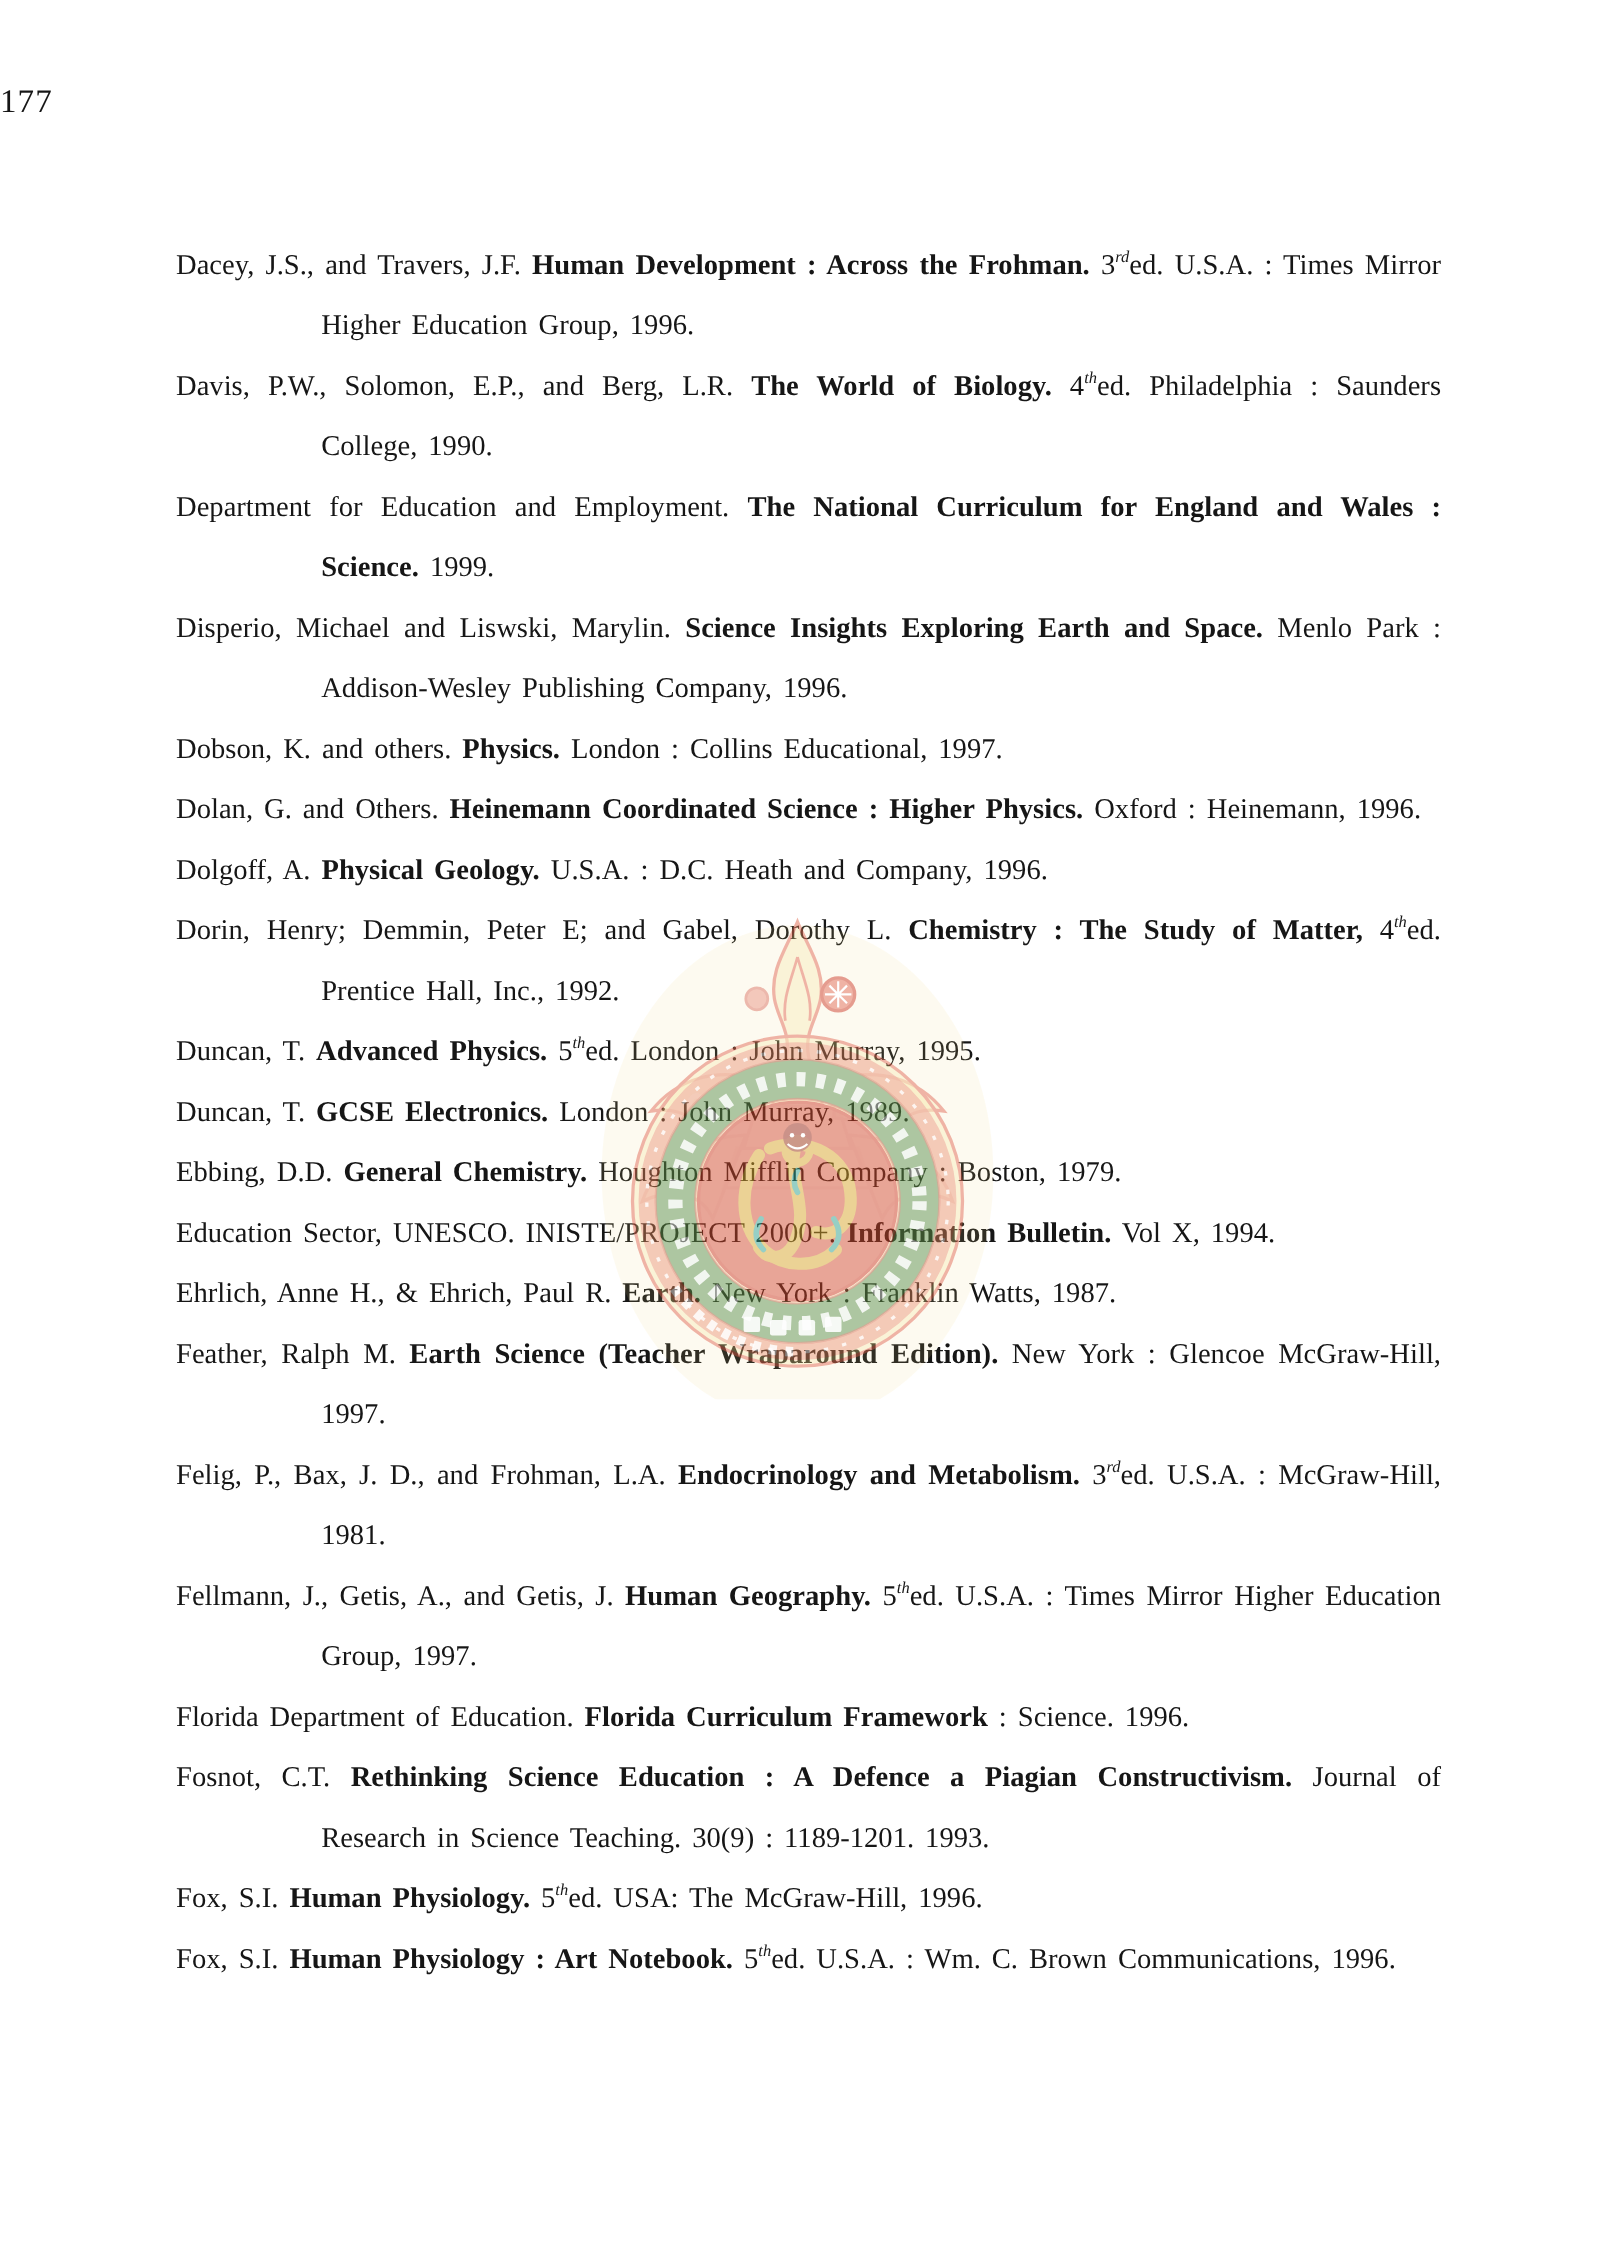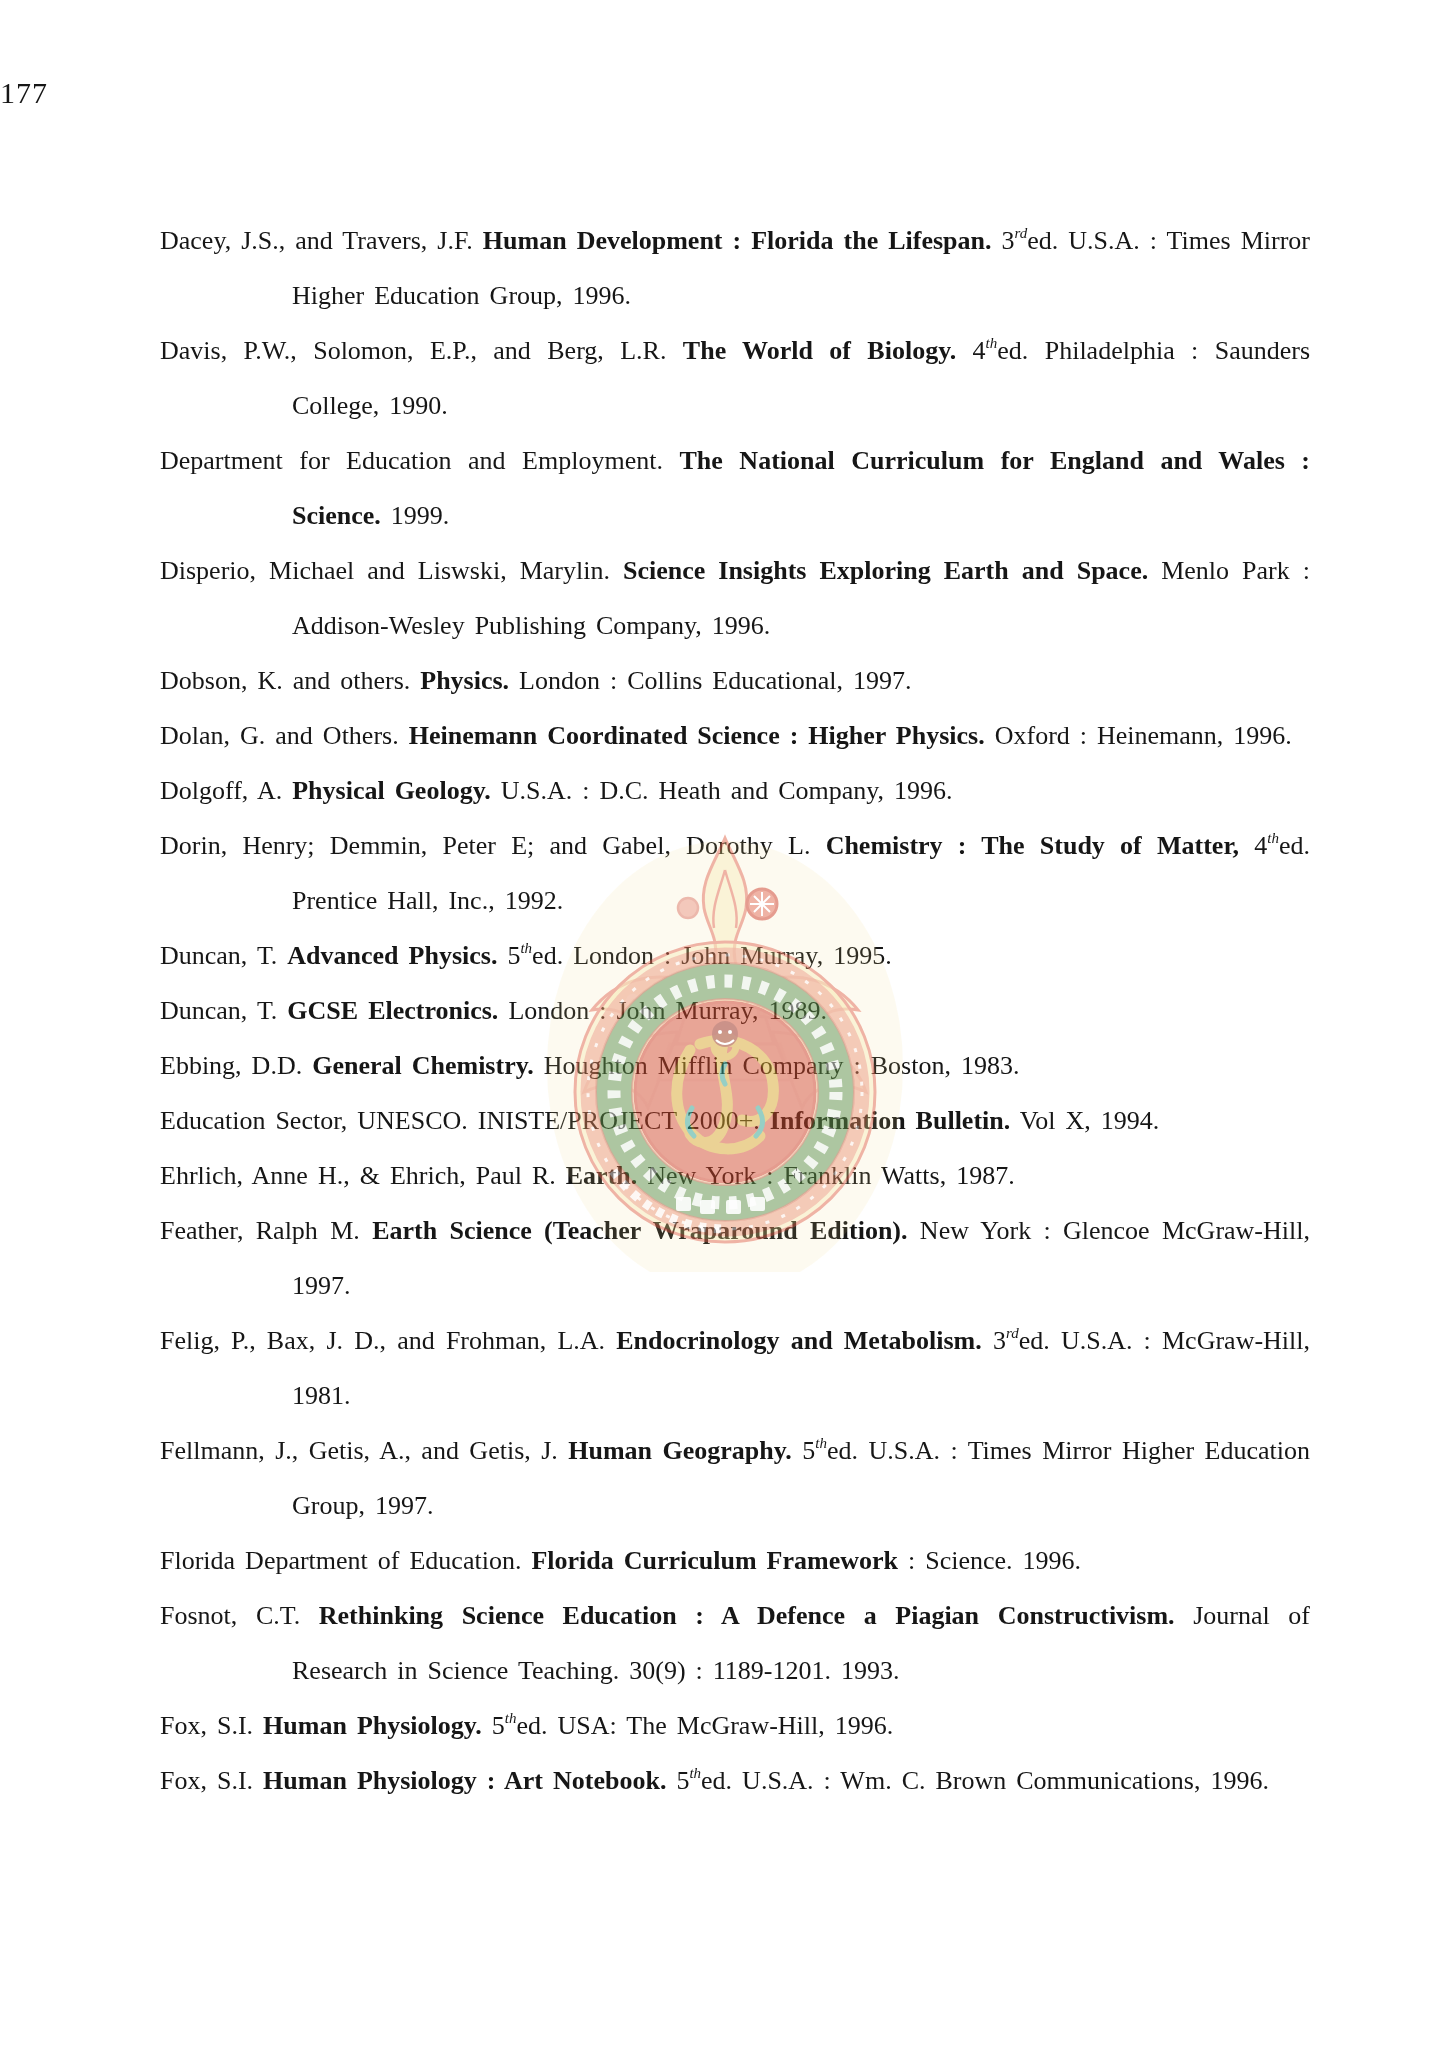--- a/index.html
+++ b/index.html
@@ -75,31 +75,31 @@
   .wm-fill-darkred  { fill: var(--wm-darkred); }
   .wm-fill-white    { fill: var(--wm-white); }
   .nofill { fill: none; }
 </style>
 </head>
 <body>
 
 <div class="page-number">177</div>
 
 <div class="bibliography">
-    <p class="entry"><span>Dacey, J.S., and Travers, J.F. </span><span class="b">Human Development : Florida the Lifespan.</span><span> 3</span><sup class="ord">rd</sup><span>ed. U.S.A. : Times Mirror Higher Education Group, 1996.</span></p>
+    <p class="entry"><span>Dacey, J.S., and Travers, J.F. </span><span class="b">Human Development : Across the Frohman.</span><span> 3</span><sup class="ord">rd</sup><span>ed. U.S.A. : Times Mirror Higher Education Group, 1996.</span></p>
     <p class="entry"><span>Davis, P.W., Solomon, E.P., and Berg, L.R. </span><span class="b">The World of Biology.</span><span> 4</span><sup class="ord">th</sup><span>ed. Philadelphia : Saunders College, 1990.</span></p>
     <p class="entry"><span>Department for Education and Employment. </span><span class="b">The National Curriculum for England and Wales : Science.</span><span> 1999.</span></p>
     <p class="entry"><span>Disperio, Michael and Liswski, Marylin. </span><span class="b">Science Insights Exploring Earth and Space.</span><span> Menlo Park : </span><span class="nowrap">Addison-Wesley</span><span> Publishing Company, 1996.</span></p>
     <p class="entry"><span>Dobson, K. and others. </span><span class="b">Physics.</span><span> London : Collins Educational, 1997.</span></p>
     <p class="entry"><span>Dolan, G. and Others. </span><span class="b">Heinemann Coordinated Science : Higher Physics.</span><span> Oxford : Heinemann, 1996.</span></p>
     <p class="entry"><span>Dolgoff, A. </span><span class="b">Physical Geology.</span><span> U.S.A. : D.C. Heath and Company, 1996.</span></p>
     <p class="entry"><span>Dorin, Henry; Demmin, Peter E; and Gabel, Dorothy L. </span><span class="b">Chemistry : The Study of Matter,</span><span> 4</span><sup class="ord">th</sup><span>ed. Prentice Hall, Inc., 1992.</span></p>
     <p class="entry"><span>Duncan, T. </span><span class="b">Advanced Physics.</span><span> 5</span><sup class="ord">th</sup><span>ed. London : John Murray, 1995.</span></p>
     <p class="entry"><span>Duncan, T. </span><span class="b">GCSE Electronics.</span><span> London : John Murray, 1989.</span></p>
-    <p class="entry"><span>Ebbing, D.D. </span><span class="b">General Chemistry.</span><span> Houghton Mifflin Company : Boston, 1983.</span></p>
+    <p class="entry"><span>Ebbing, D.D. </span><span class="b">General Chemistry.</span><span> Houghton Mifflin Company : Boston, 1979.</span></p>
     <p class="entry"><span>Education Sector, UNESCO. INISTE/PROJECT 2000+. </span><span class="b">Information Bulletin.</span><span> Vol X, 1994.</span></p>
     <p class="entry"><span>Ehrlich, Anne H., &amp; Ehrich, Paul R. </span><span class="b">Earth.</span><span> New York : Franklin Watts, 1987.</span></p>
     <p class="entry"><span>Feather, Ralph M. </span><span class="b">Earth Science (Teacher Wraparound Edition).</span><span> New York : Glencoe McGraw-Hill, 1997.</span></p>
     <p class="entry"><span>Felig, P., Bax, J. D., and Frohman, L.A. </span><span class="b">Endocrinology and Metabolism.</span><span> 3</span><sup class="ord">rd</sup><span>ed. U.S.A. : McGraw-Hill, 1981.</span></p>
     <p class="entry"><span>Fellmann, J., Getis, A., and Getis, J. </span><span class="b">Human Geography.</span><span> 5</span><sup class="ord">th</sup><span>ed. U.S.A. : Times Mirror Higher Education Group, 1997.</span></p>
     <p class="entry"><span>Florida Department of Education. </span><span class="b">Florida Curriculum Framework</span><span> : Science. 1996.</span></p>
     <p class="entry"><span>Fosnot, C.T. </span><span class="b">Rethinking Science Education : A Defence a Piagian Constructivism.</span><span> Journal of Research in Science Teaching. 30(9) : 1189-1201. 1993.</span></p>
     <p class="entry"><span>Fox, S.I. </span><span class="b">Human Physiology.</span><span> 5</span><sup class="ord">th</sup><span>ed. USA: The McGraw-Hill, 1996.</span></p>
     <p class="entry"><span>Fox, S.I. </span><span class="b">Human Physiology : Art Notebook.</span><span> 5</span><sup class="ord">th</sup><span>ed. U.S.A. : Wm. C. Brown Communications, 1996.</span></p>
   </div>

